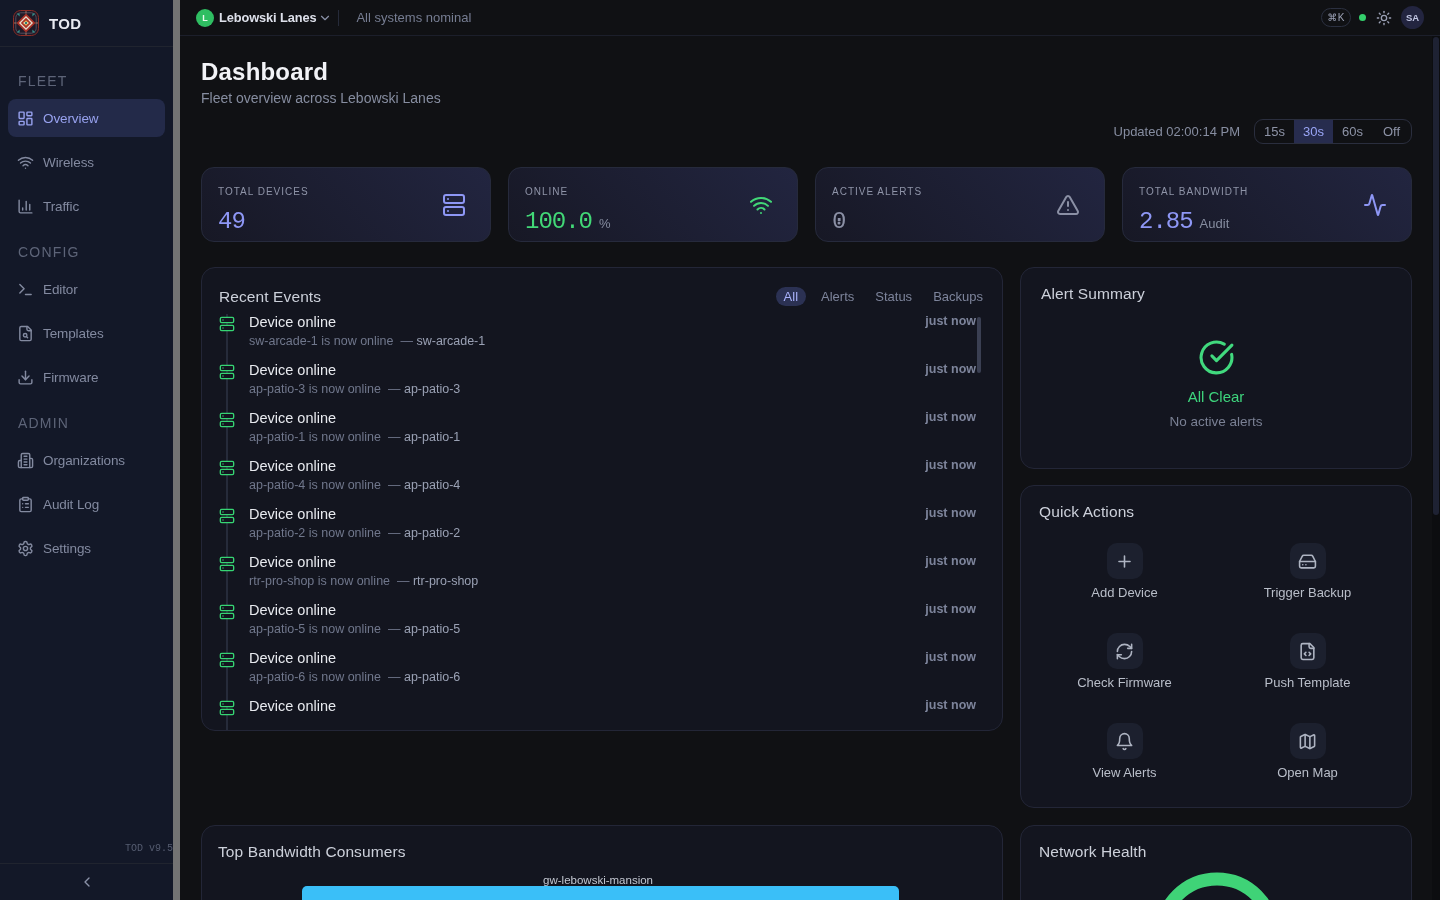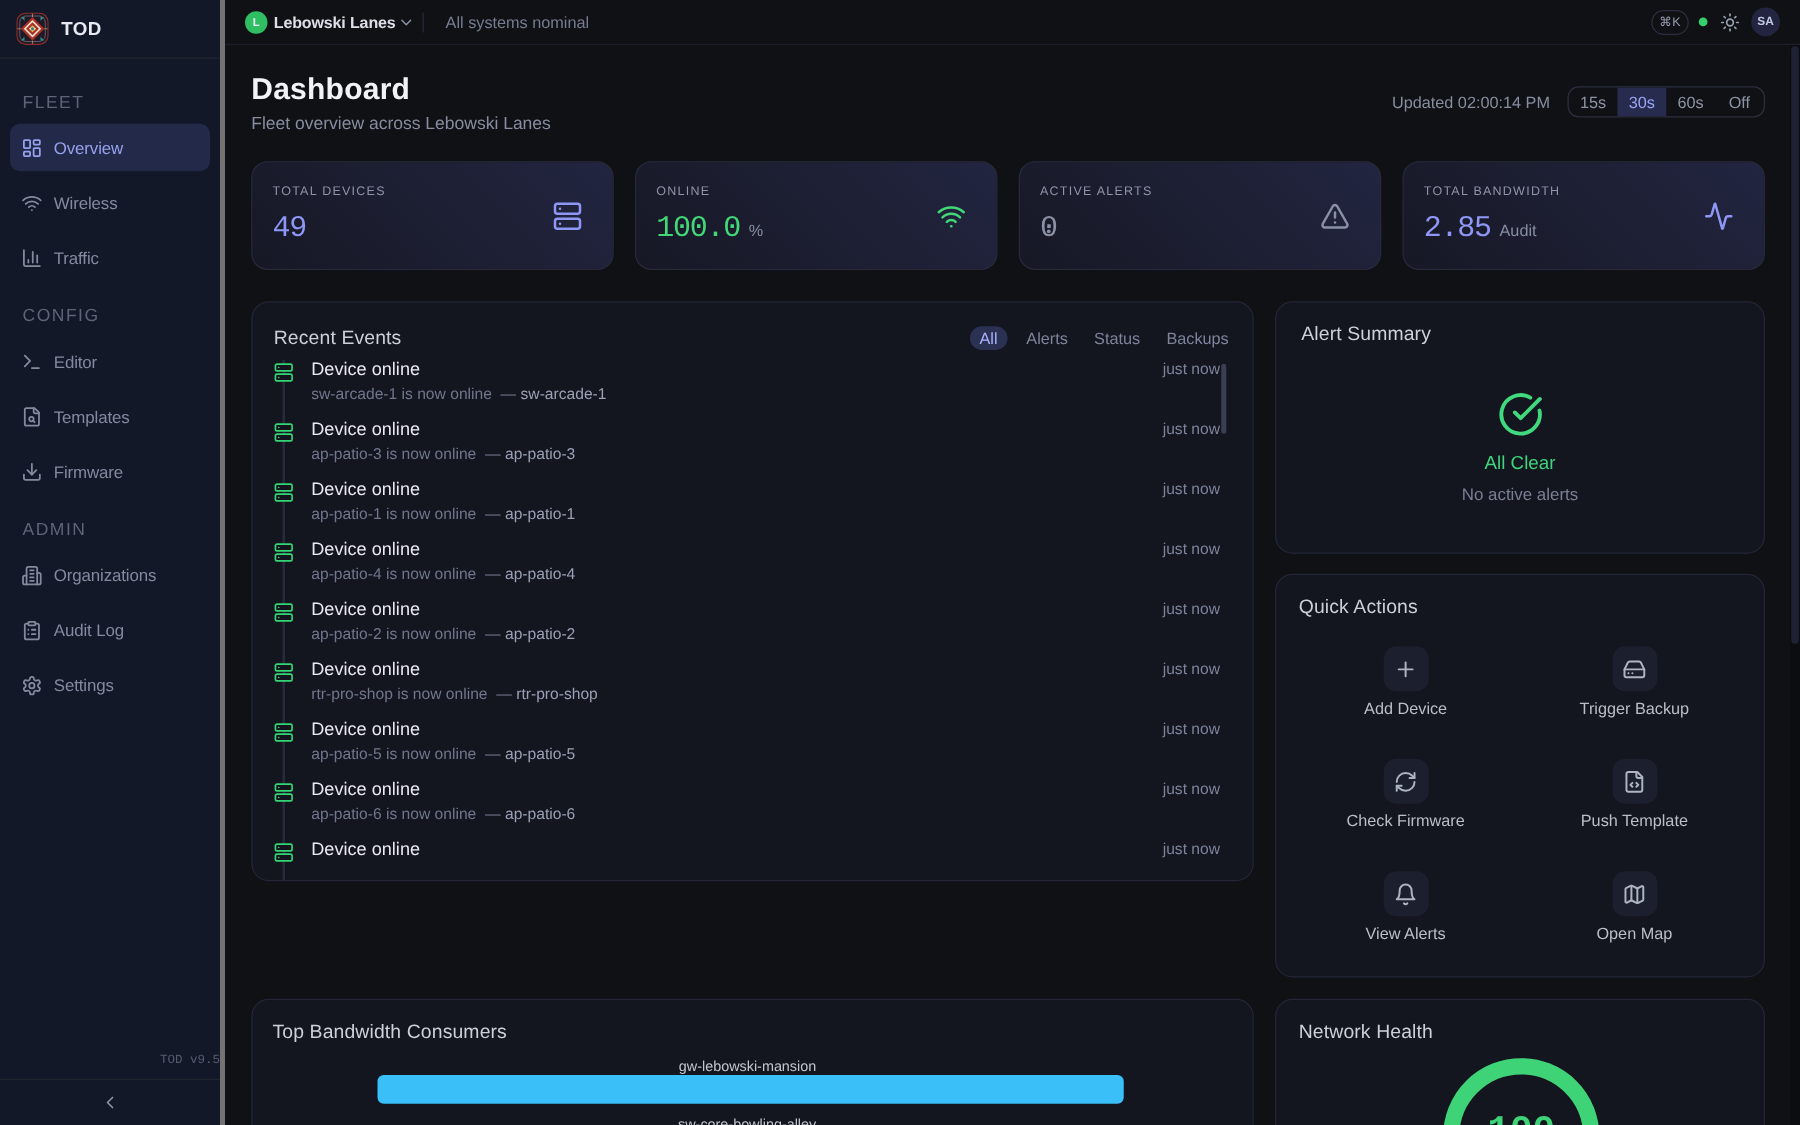--- a/index.html
+++ b/index.html
@@ -1,21 +1,21 @@
 <!DOCTYPE html>
 <html><head>
 <meta charset="utf-8">
 <style>
 * { margin:0; padding:0; box-sizing:border-box; }
 html,body { width:1440px; height:900px; overflow:hidden; background:#101114;
   font-family:"Liberation Sans", sans-serif; }
 
 
 .sidebar { position:absolute; left:0; top:0; width:180px; height:900px;
-  background:#131828; border-right:4px solid #737373; }
+  background:#131828; border-right:7px solid #737373; }
 .sb-head { height:47px; border-bottom:1px solid #20242f; display:flex; align-items:center; padding:0 13px; gap:10px; }
 .sb-head .ttl { color:#e8eaf1; font-size:15px; font-weight:700; letter-spacing:.3px; }
 .logo { width:26px; height:26px; border-radius:6px; display:block; }
 .nav { padding:8px; }
 .sec { color:#5d6478; font-size:14px; font-weight:400; letter-spacing:1.2px; padding:0 10px; }
 .sec.s1 { margin-top:18px; margin-bottom:10px; }
 .sec.s2 { margin-top:19px; margin-bottom:10px; }
 .item { height:38px; margin-bottom:6px; border-radius:8px; display:flex; align-items:center;
   gap:9px; padding:0 9px; color:#838aa0; font-size:13.5px; letter-spacing:-.1px; }
 .item svg { flex:0 0 auto; }
@@ -35,32 +35,32 @@
 .tb-right { margin-left:auto; display:flex; align-items:center; }
 .kbd { border:1px solid #2b3040; border-radius:999px; color:#9aa0b4; font-size:10px;
   padding:3px 5px; letter-spacing:.5px; }
 .tb-dot { width:7px; height:7px; border-radius:50%; background:#34d06c; margin:0 10px 0 8px; }
 .sun { color:#9aa0b4; margin-right:9px; display:flex; }
 .avatar { width:23px; height:23px; border-radius:50%; background:#232540; color:#c3c8e4;
   font-size:9.5px; font-weight:700; display:flex; align-items:center; justify-content:center; }
 
 
 .content { position:absolute; left:180px; top:36px; width:1252px; height:864px; padding:20px 20px 0 21px; }
-.pagehead { display:flex; align-items:flex-start; }
+.pagehead { display:flex; align-items:flex-start;flex-direction:column; }
 .pagehead h1 { color:#f2f3f7; font-size:24px; font-weight:700; letter-spacing:.2px; margin-top:2px; }
 .pagehead .sub { color:#868da0; font-size:14px; margin-top:4px;text-align:right; }
 .ph-right { margin-left:auto; display:flex; align-items:center; margin-top:13px; }
 .updated { color:#868da0; font-size:13px; margin-right:14px; }
 .segs { display:flex; border:1px solid #2a2e3e; border-radius:9px; overflow:hidden; height:25px; }
 .seg { width:39px; display:flex; align-items:center; justify-content:center; color:#8d93a6; font-size:13px; }
 .seg.on { background:#272c4e; color:#9aa5f6; }
 
 
 .stats { display:grid; grid-template-columns:repeat(4,1fr); gap:17px; margin-top:23px; }
-.stat { height:87px; border-radius:13px; border:1px solid #262a3c; position:relative;
+.stat { height:75px; border-radius:13px; border:1px solid #262a3c; position:relative;
   background:linear-gradient(45deg,#171825 0%,#222540 100%); padding:18px 16px; }
 .stat .lbl { color:#8f94a8; font-size:10px; font-weight:400; letter-spacing:1px; }
 .stat .val { margin-top:11px; display:flex; align-items:baseline; gap:7px; }
 .stat .num { font-size:24px; font-weight:400; font-family:"Liberation Mono",monospace; letter-spacing:-1px; }
 .stat .suf { color:#868da0; font-size:13px; }
 .stat .ic { position:absolute; right:24px; top:50%; transform:translateY(-50%); display:flex; }
 .c-ind { color:#8e97f5; } .c-grn { color:#42d877; } .c-gry { color:#8b90a5; }
 .zero { position:relative; }
 .zero:after { content:""; position:absolute; left:50%; top:55%; width:3px; height:3px;
   border-radius:50%; background:#8b90a5; transform:translate(-50%,-50%); }
@@ -75,21 +75,21 @@
 .ev-head { display:flex; align-items:center; }
 .tabs { margin-left:auto; display:flex; align-items:center; gap:21px; }
 .tab { color:#7d849b; font-size:13px; }
 .tab.on { background:#2b3153; color:#a9b2fb; border-radius:999px; padding:2px 8px; margin:0 -6px 0 -8px; }
 .evlist { margin-top:8px; position:relative; }
 .tline { position:absolute; left:7px; top:0px; height:436px; width:2px; background:#262b3a; }
 .evrow { position:relative; height:48px; padding-left:30px; }
 .evrow .eic { position:absolute; left:0; top:2px; color:#36d573; }
 
 .evrow .t1 { color:#e8eaef; font-size:14.5px; display:flex; }
-.evrow .when { margin-left:auto; color:#7d849b; font-size:12.5px; font-weight:400; padding-right:7px; }
+.evrow .when { margin-left:auto; color:#7d849b; font-size:12.5px; font-weight:700; padding-right:7px; }
 .evrow .t2 { color:#70778c; font-size:12.5px; margin-top:4px; }
 .evrow .t2 b { color:#9aa1b4; font-weight:400; }
 .evscroll { position:absolute; right:21px; top:49px; width:4px; height:56px; border-radius:2px; background:#3a3f52; }
 
 
 .alert-card { height:202px; padding:17px 20px; text-align:center; }
 .alert-card .cardtitle { text-align:left; }
 .allclear { color:#3ed57d; font-size:15px; font-weight:400; margin-top:12px; }
 .noalerts { color:#7a8094; font-size:13.5px; margin-top:9px; }
 .checkwrap { margin-top:36px; display:flex; justify-content:center; color:#41d97e; }

